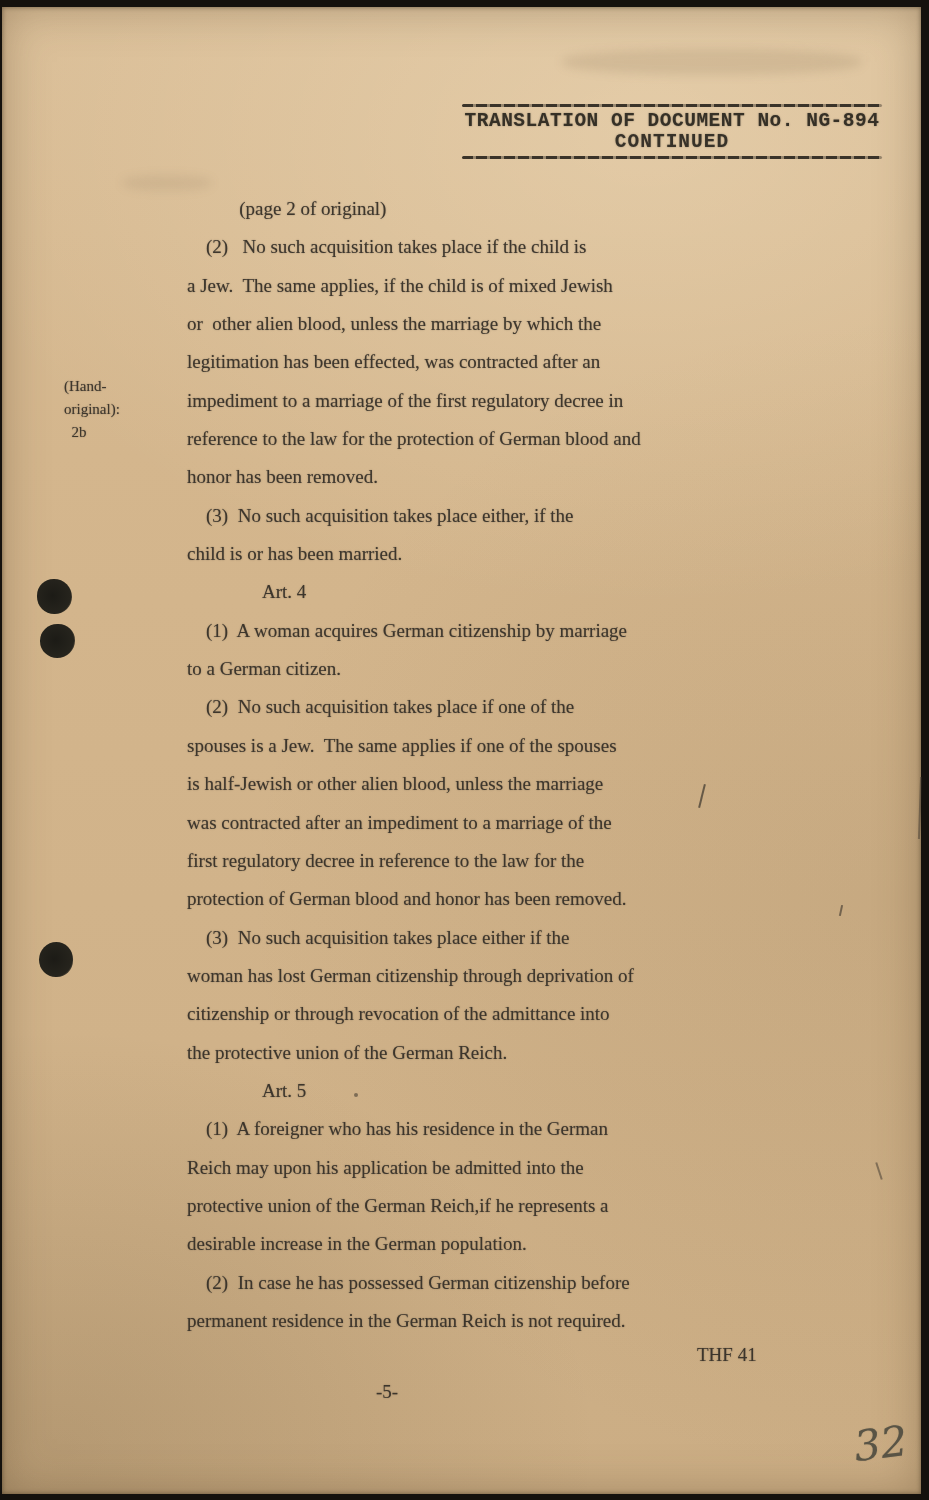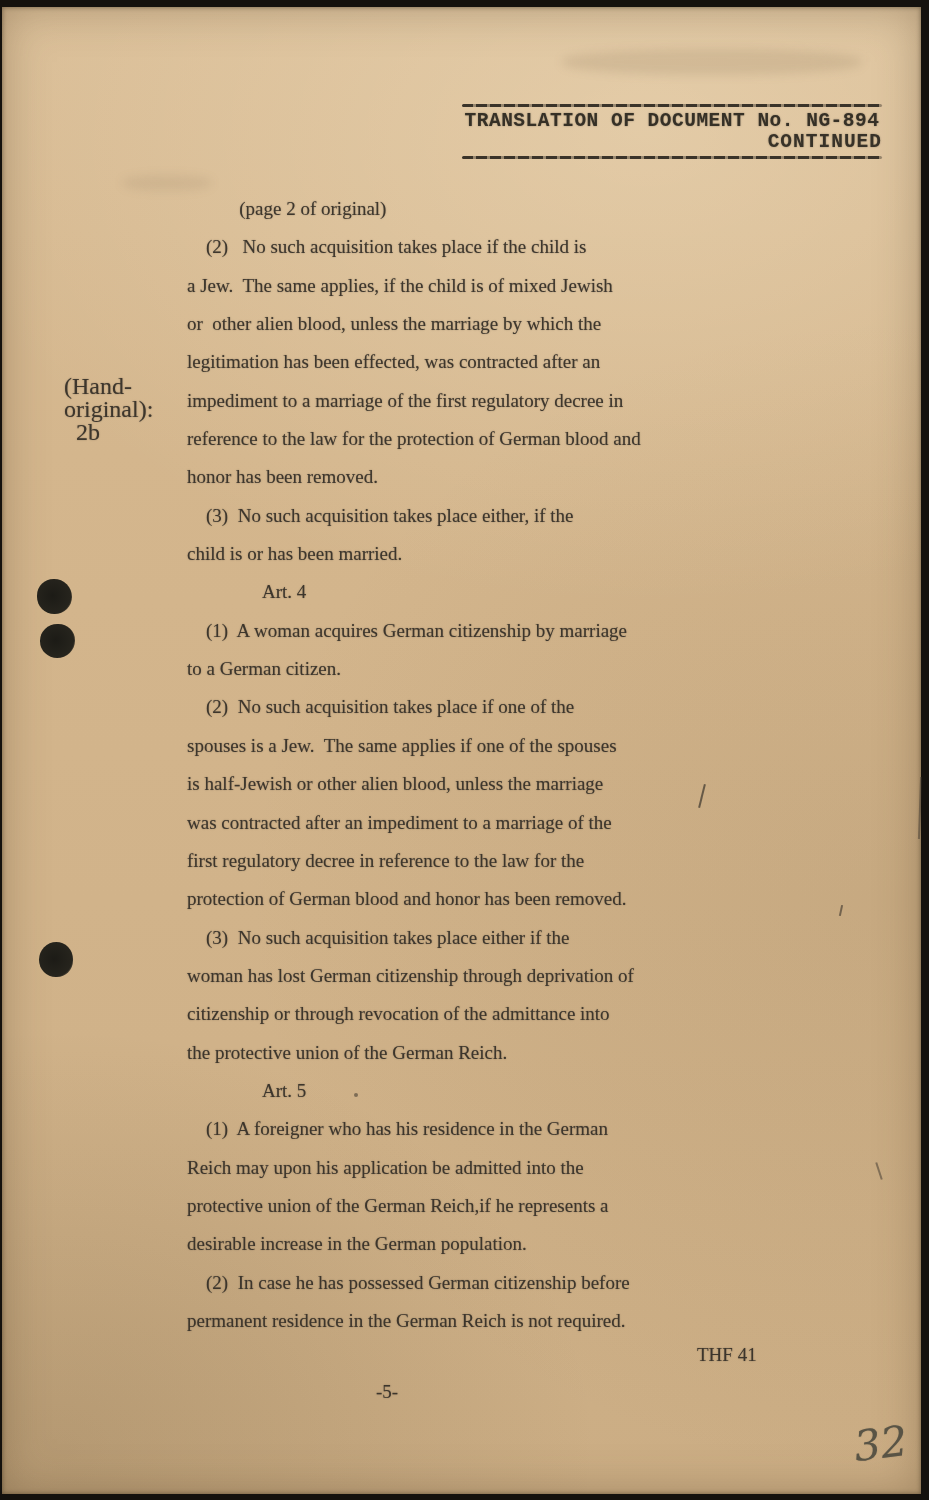--- a/index.html
+++ b/index.html
@@ -34,35 +34,35 @@
   }
   .hdr .h1{
     font-size:19.5px; font-weight:bold; letter-spacing:.5px;
     margin-top:3px; line-height:22px;
     color:rgba(46,41,33,0.92); text-shadow:0 0 1.6px rgba(46,41,33,0.5);
     white-space:pre;
   }
   .hdr .h2{
     font-size:19.5px; font-weight:bold; letter-spacing:1px;
     line-height:21px; margin-bottom:3px;
-    color:rgba(46,41,33,0.90); text-shadow:0 0 1.6px rgba(46,41,33,0.5);text-align:right;
+    color:rgba(46,41,33,0.90); text-shadow:0 0 1.6px rgba(46,41,33,0.5);
   }
 
   
   .body-text{
     position:absolute; left:185px; top:183px; width:712px;
     font-size:19px; line-height:38.35px;
     white-space:pre;
   }
   .body-text .line{ height:38.35px; }
 
   
   .margin-note{
     position:absolute; left:62px; top:368px;
-    font-size:24px; line-height:23px; white-space:pre;
+    font-size:15px; line-height:23px; white-space:pre;
   }
 
   .footer-ref{ position:absolute; left:695px; top:1337px; font-size:19px; }
   .page-num{ position:absolute; left:374px; top:1374px; font-size:19px; }
 
   .handwritten{
     position:absolute; left:852px; top:1412px;
     font-family:"DejaVu Serif", serif; font-style:italic;
     font-size:42px; color:rgba(78,75,64,0.85);
     transform:rotate(-7deg);

